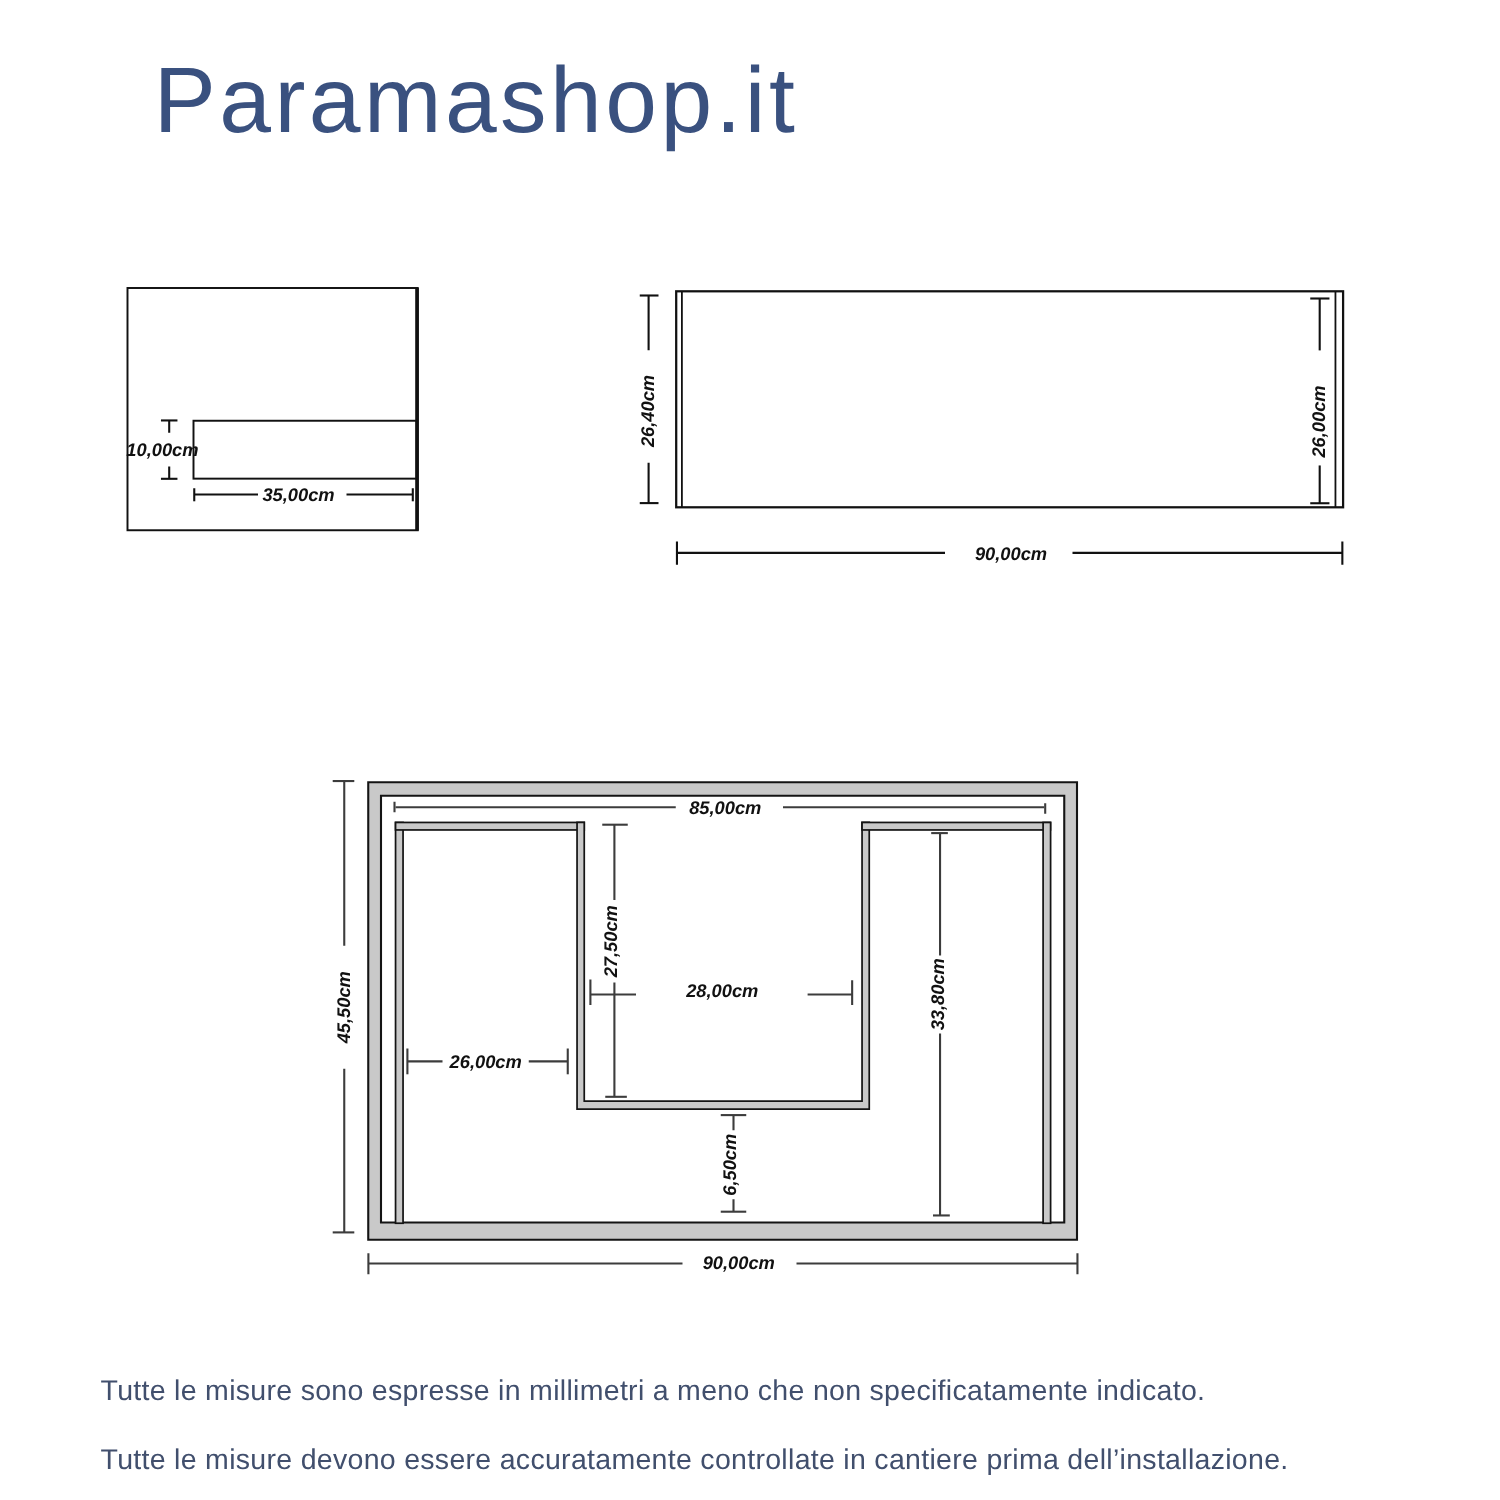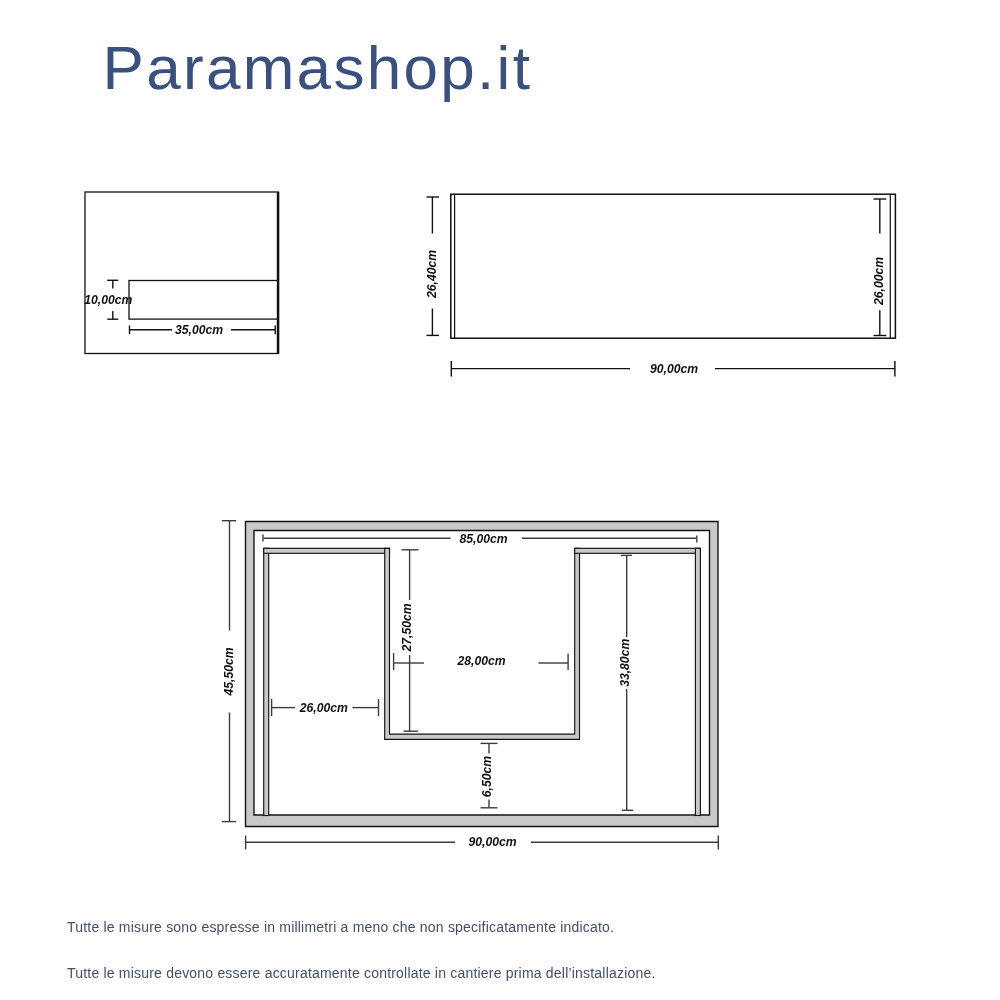--- a/index.html
+++ b/index.html
@@ -1,18 +1,18 @@
 <!DOCTYPE html>
 <html><head>
 <meta charset="utf-8">
 <style>
   html,body{margin:0;padding:0;background:#ffffff;width:1000px;height:1000px;overflow:hidden;}
   body{font-family:"Liberation Sans", sans-serif;position:relative;}
   .logo{position:absolute;transform:translateZ(0);left:67.5px;top:36.5px;font-size:62px;line-height:62px;font-weight:normal;color:#3a517f;letter-spacing:2.3px;margin-left:35px;}
-  .foot{position:absolute;transform:translateZ(0);left:67px;color:#414f6d;font-size:14px;line-height:17.9px;letter-spacing:0.2px;}
+  .foot{position:absolute;transform:translateZ(0);left:67px;color:#414f6d;font-size:19px;line-height:17.9px;letter-spacing:0.2px;}
   svg text{font-family:"Liberation Sans", sans-serif;font-weight:bold;font-style:italic;font-size:12.2px;fill:#111111;}
 </style>
 </head>
 <body>
 
 <div class="logo">Paramashop.it</div>
 
 <svg width="1000" height="1000" viewBox="0 0 1000 1000" style="position:absolute;left:0;top:0;transform:translateZ(0);">
 
 <g>

